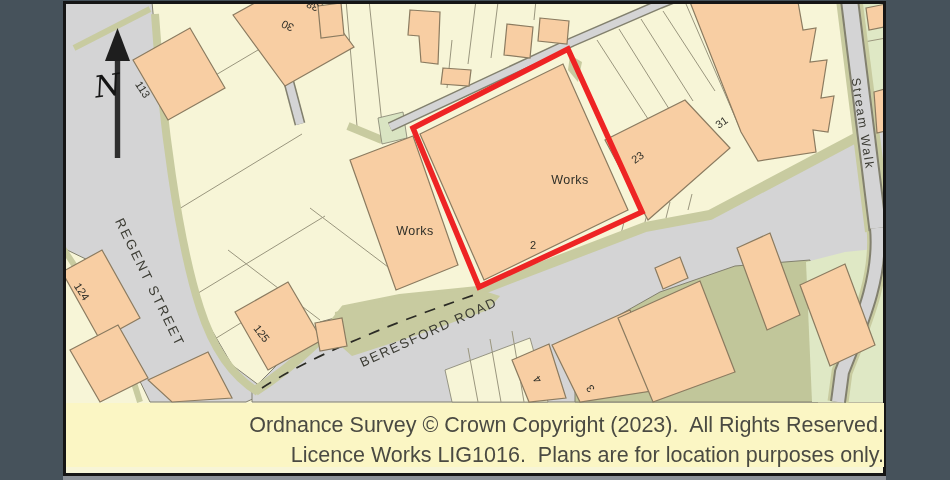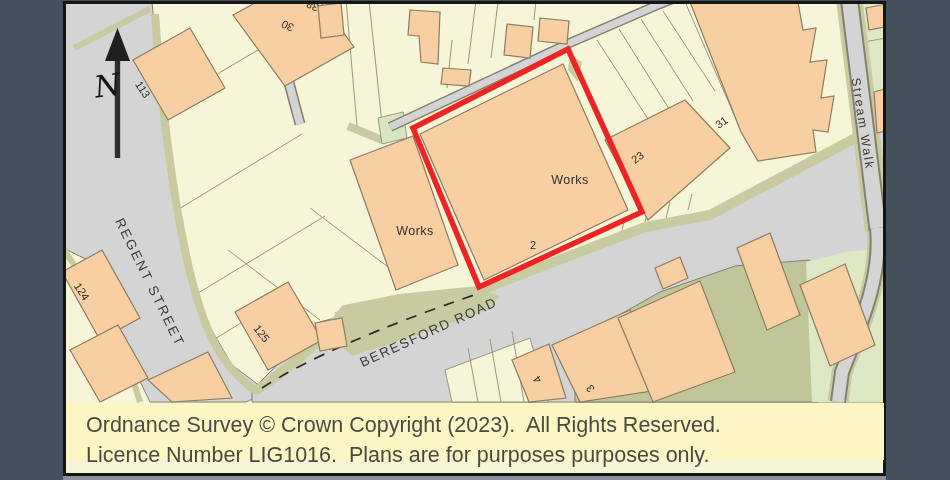--- a/index.html
+++ b/index.html
@@ -17,22 +17,22 @@
   .bldg{fill:#F8CEA3;stroke:#8B7B60;stroke-width:1.2;}
   .plot{fill:#F7F5D7;}
   .dashline{stroke:#2B2B25;stroke-width:1.7;stroke-dasharray:11 9;fill:none;}
   text{text-anchor:middle;dominant-baseline:middle;}
   .lblStreet{font:13.5px "Liberation Sans",sans-serif;letter-spacing:2.2px;fill:#3B3B33;}
   .lblStreet2{font:13.5px "Liberation Sans",sans-serif;letter-spacing:1.6px;fill:#3B3B33;}
   .lblWalk{font:12.5px "Liberation Sans",sans-serif;letter-spacing:2px;fill:#3B3B33;}
   .lblWorks{font:12.5px "Liberation Sans",sans-serif;letter-spacing:.5px;fill:#2F2F28;}
   .lblNum{font:11px "Liberation Sans",sans-serif;fill:#2F2F28;}
   .lblN{font:italic 30px "DejaVu Serif",serif;fill:#141414;}
-  .footer{position:absolute;left:66px;top:403px;width:818px;height:57px;box-sizing:border-box;
-          padding:7px 0 0 20px;font:21.5px "Liberation Sans",sans-serif;color:#4A4A42;line-height:30px;}
+  .footer{position:absolute;left:66px;top:403px;width:818px;height:64px;box-sizing:border-box;
+          padding:7px 0 0 20px;font:21.5px "Liberation Sans",sans-serif;color:#4A4A42;line-height:30px;text-align:right;}
   .footer div{white-space:pre;}
   .bottom-shadow{position:absolute;left:63px;top:476px;width:823px;height:4px;background:#8C9198;}
 </style>
 </head>
 <body>
 
 <div class="stage">
 <svg width="950" height="480" viewBox="0 0 950 480">
   <defs>
     <clipPath id="mapClip">
@@ -163,17 +163,17 @@
       <text class="lblNum" transform="translate(538,379) rotate(233)">4</text>
       <text class="lblNum" transform="translate(591,388) rotate(233)">3</text>
     </g>
   </g>
 
   <rect x="64.5" y="2.5" width="820" height="472" class="map-outline"></rect>
 </svg>
 
 <div class="footer" style="background-color: rgb(251, 246, 196);">
   <div>Ordnance Survey © Crown Copyright (2023).  All Rights Reserved.</div>
-  <div>Licence Number LIG1016.  Plans are for purposes purposes only.</div>
+  <div>Licence Works LIG1016.  Plans are for location purposes only.</div>
 </div>
 
 <div class="bottom-shadow"></div>
 </div>
 
 </body></html>

